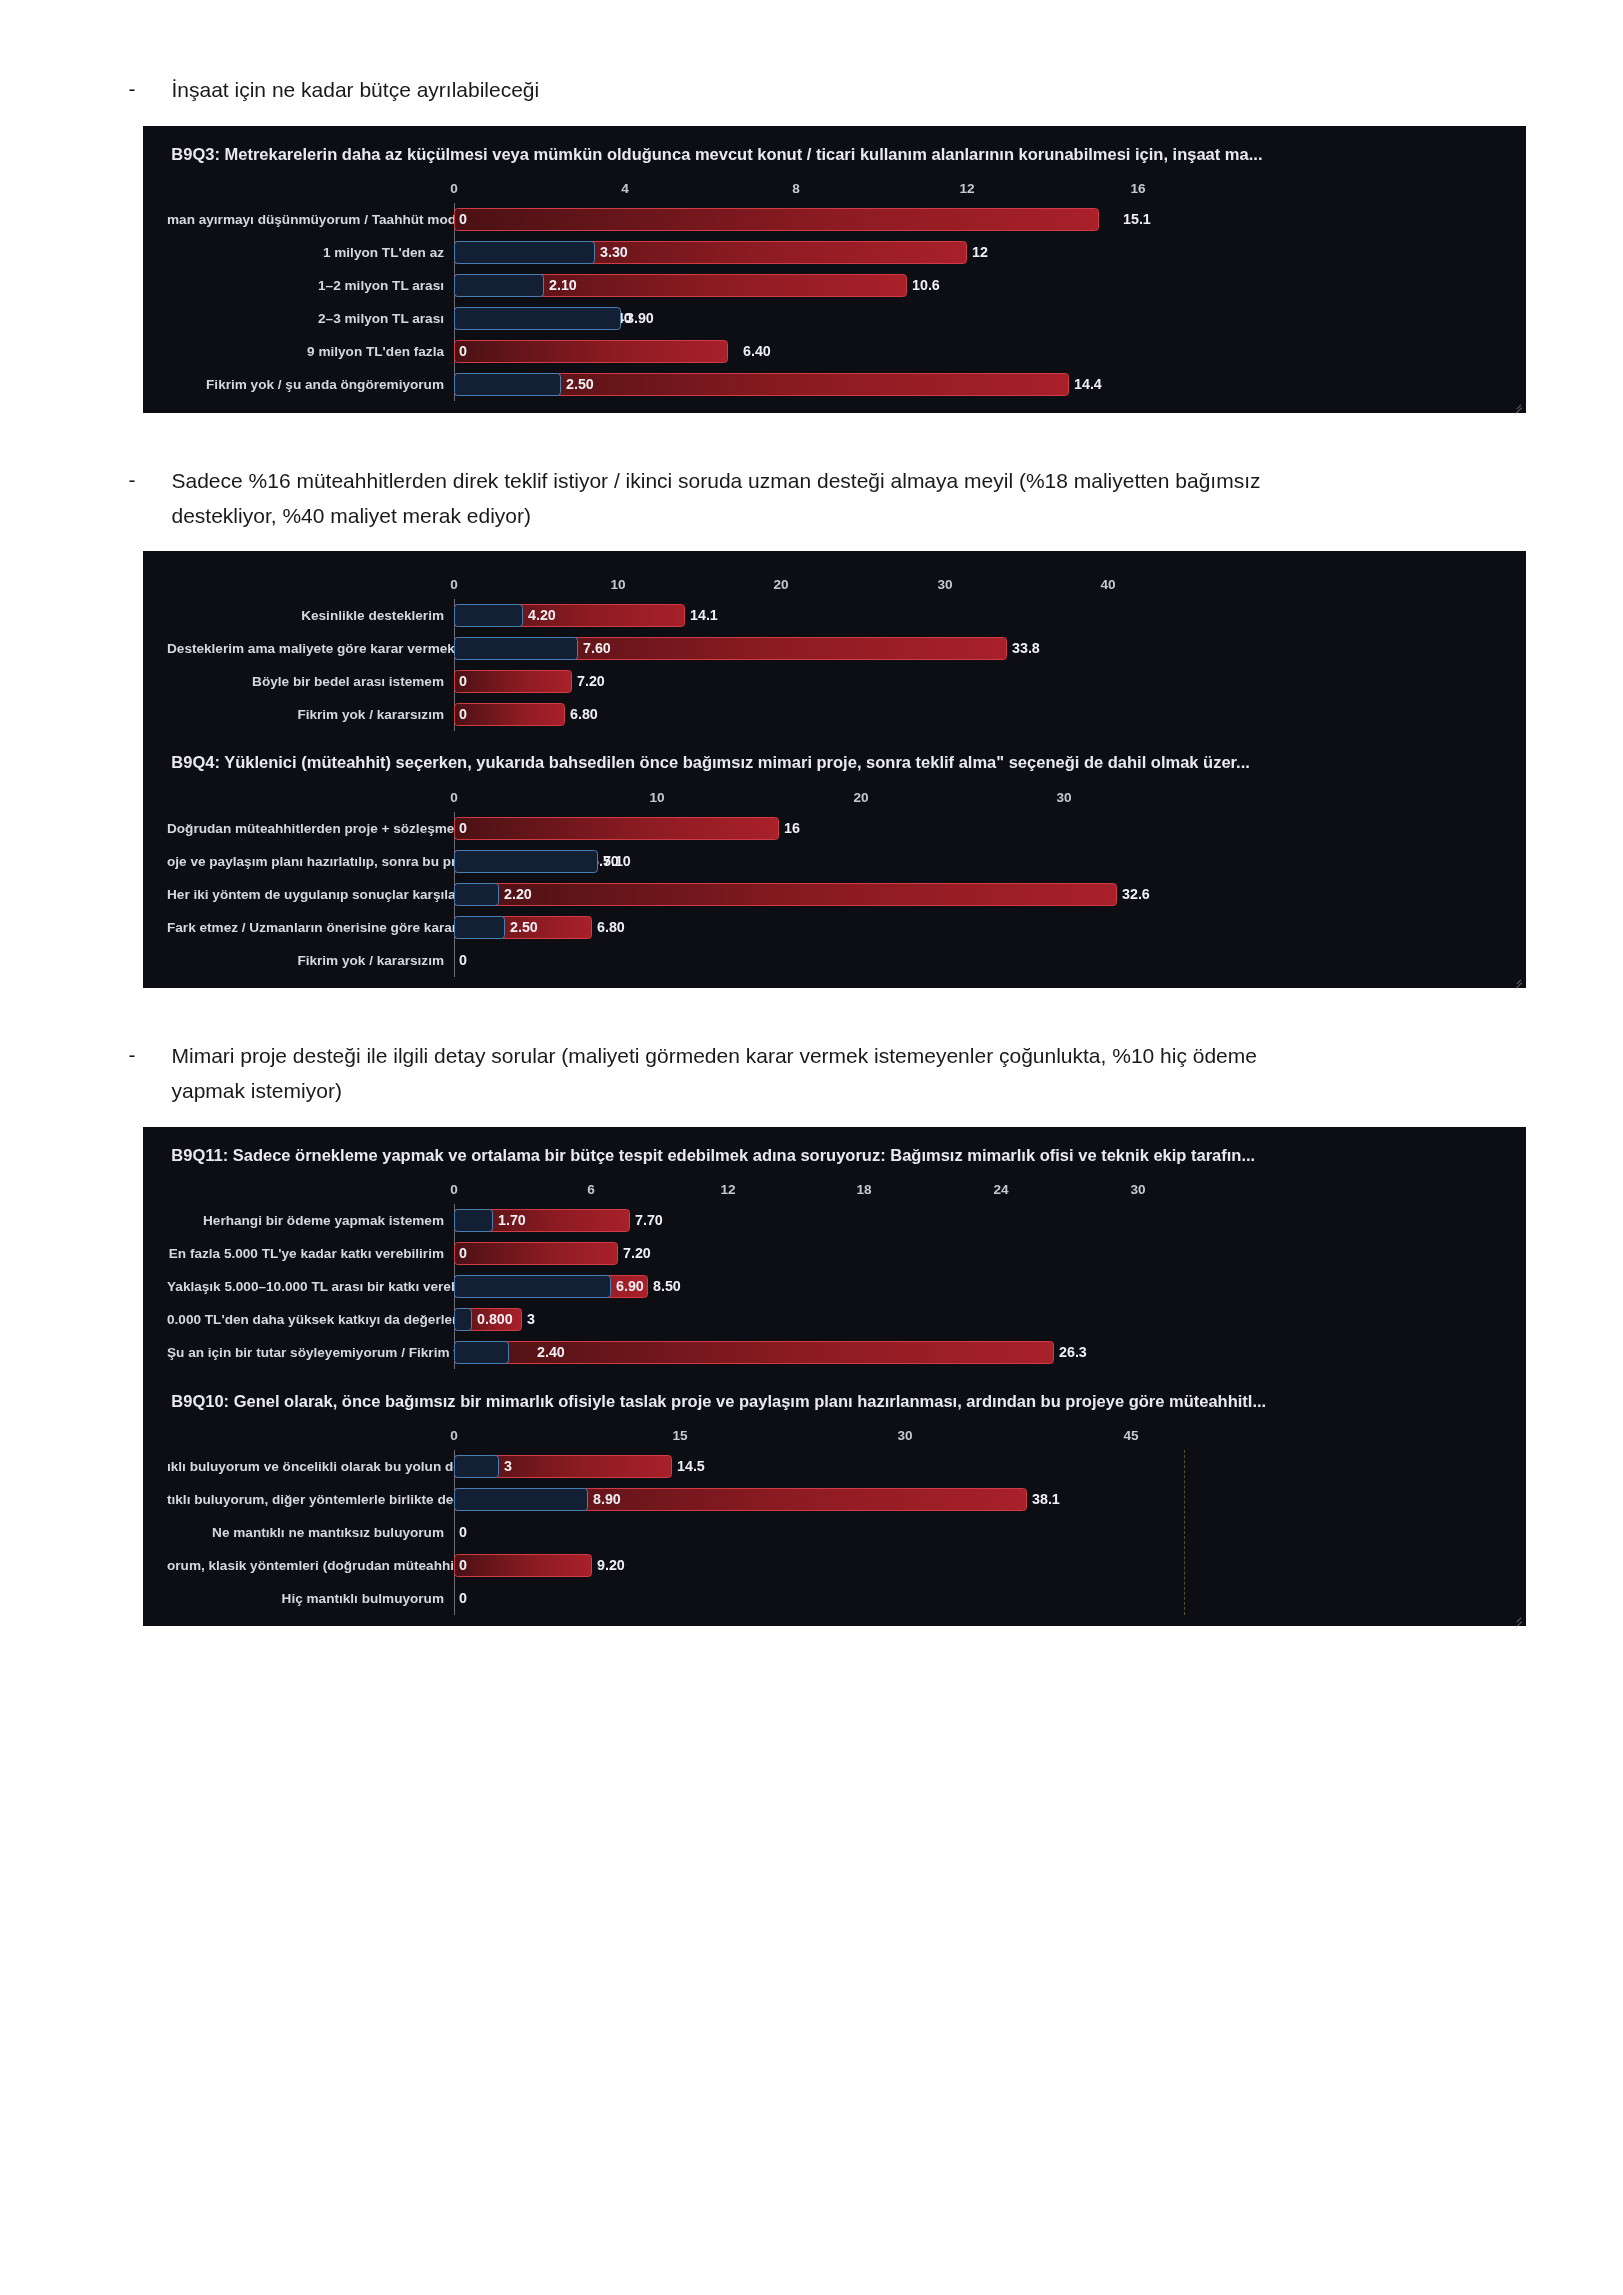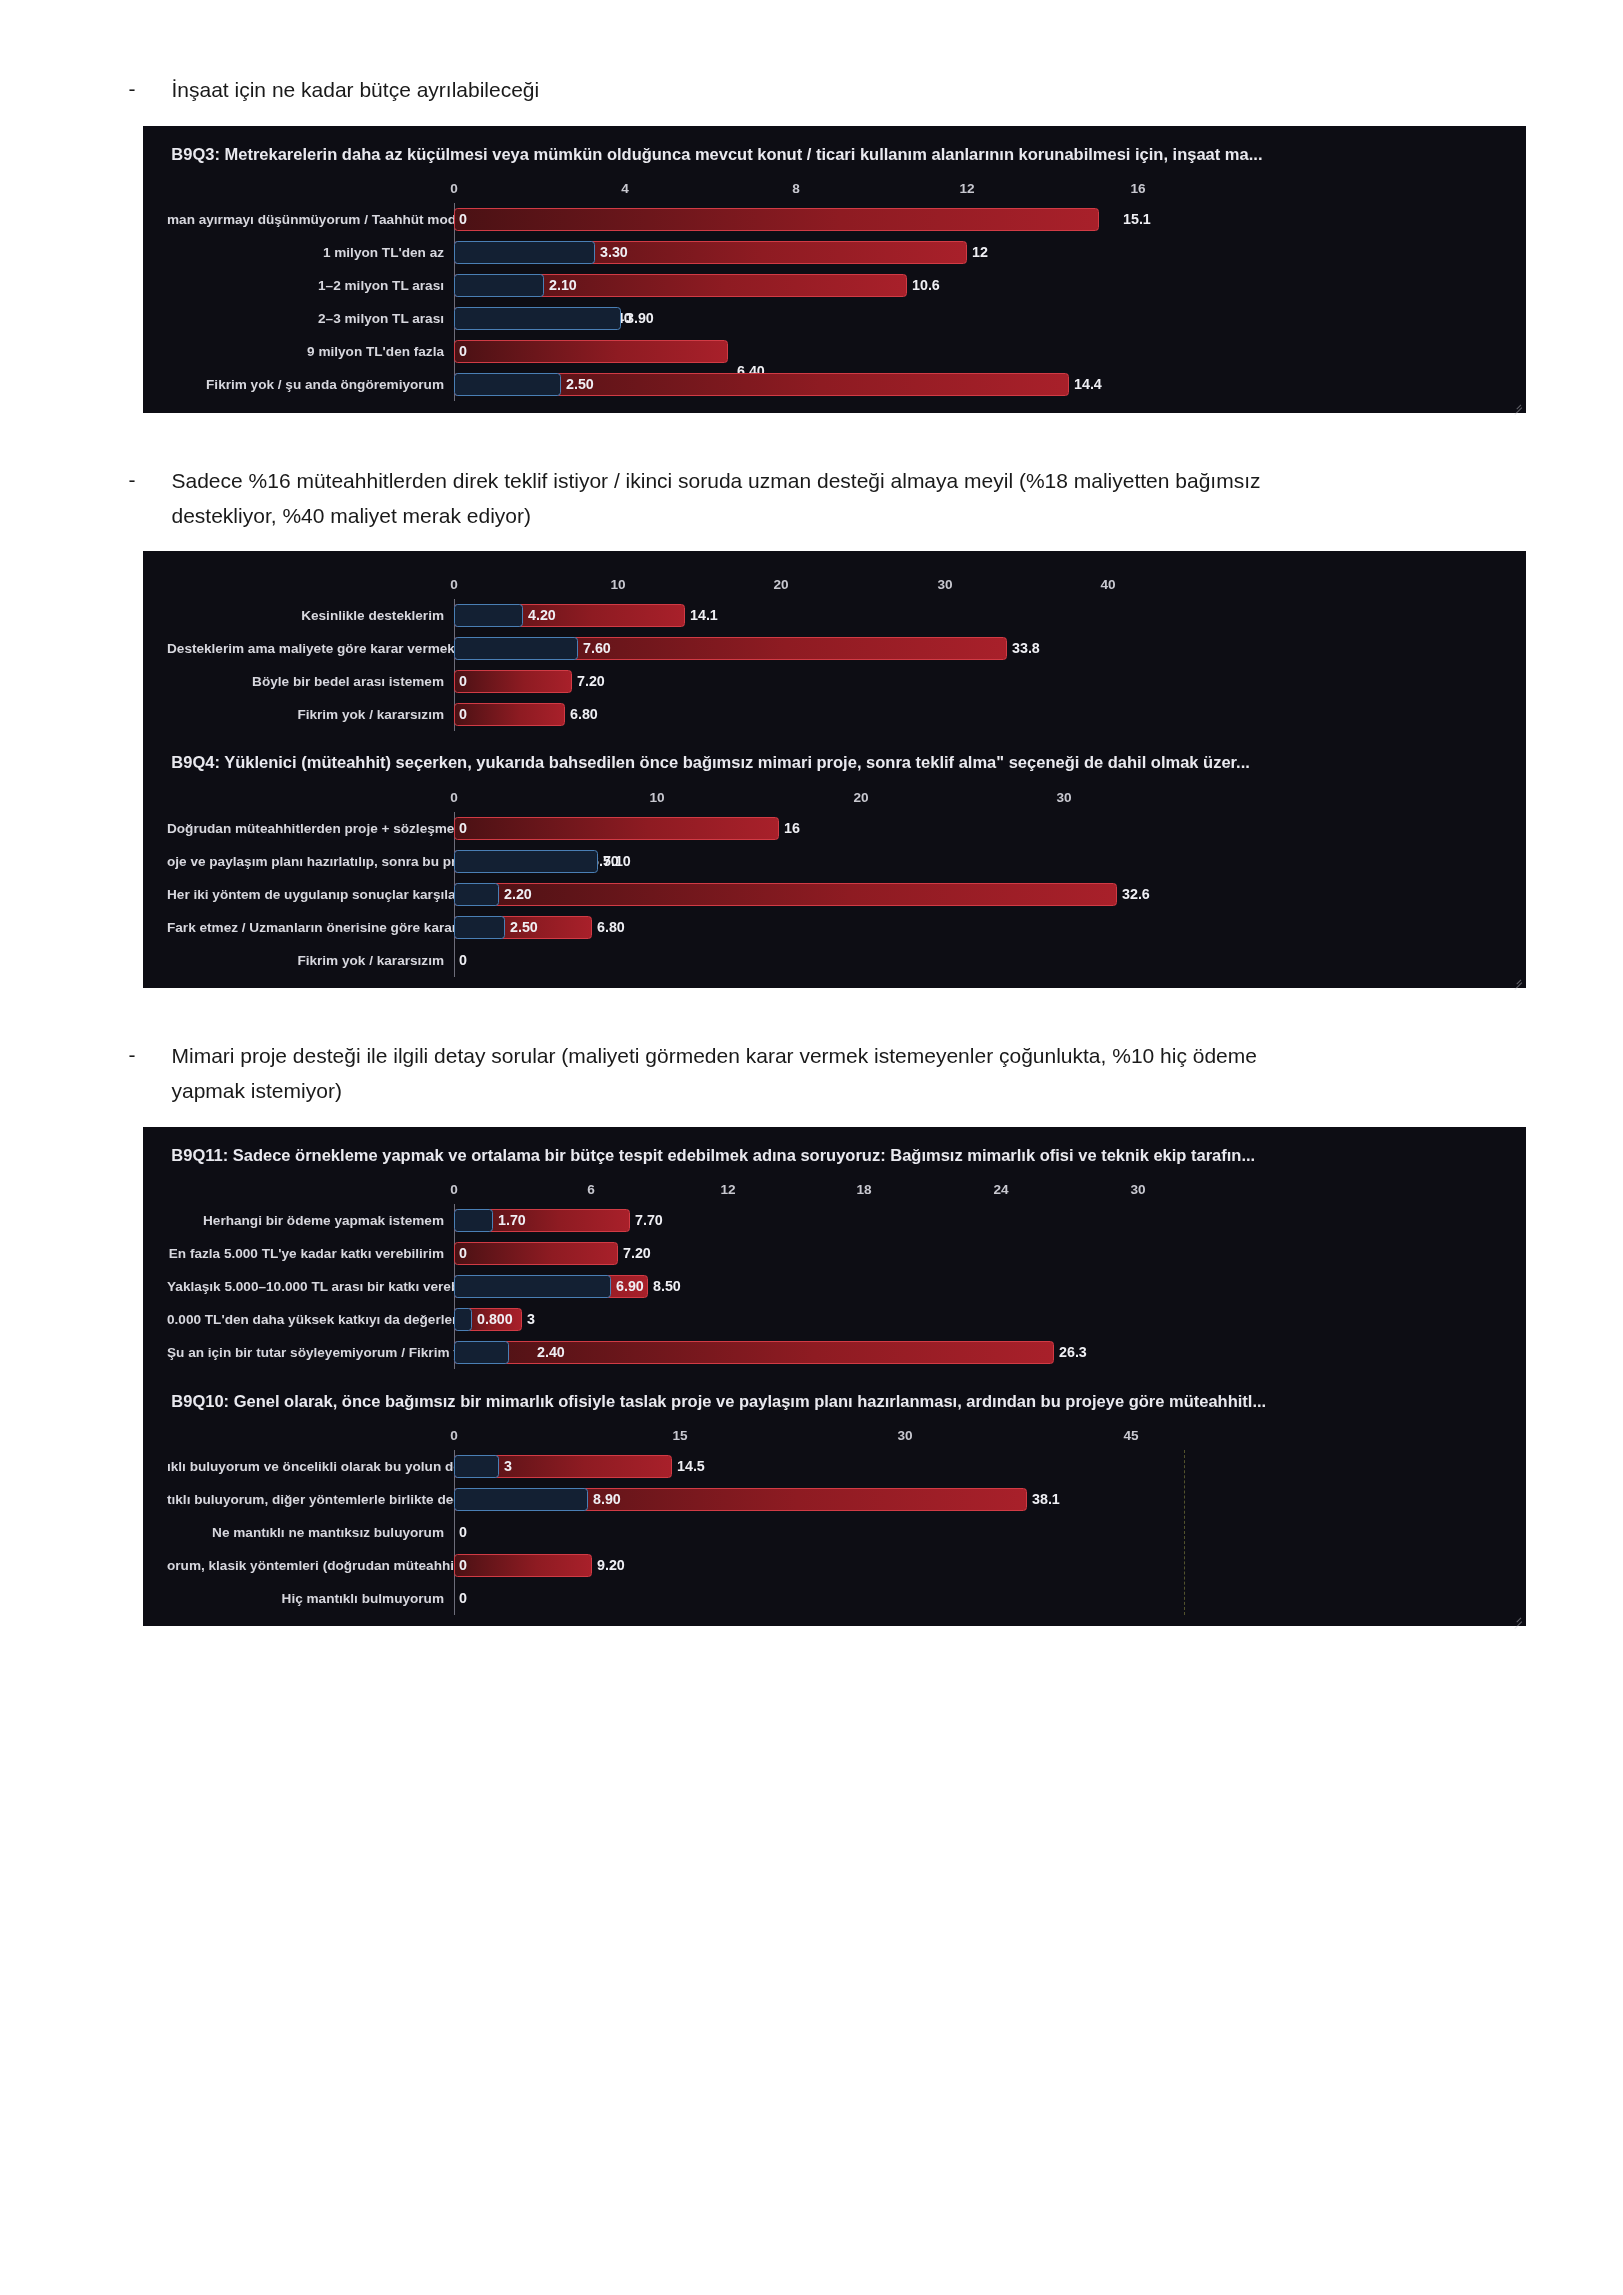--- a/index.html
+++ b/index.html
@@ -223,21 +223,21 @@
                 <span class="val" style="left: 90px;">2.10</span>
               </div>
               <div class="row">
                 <div class="bar-red" style="width: 145px;"></div>
                 <span class="val" style="left: 145px;">3.40</span>
                 <div class="bar-blue" style="width: 167px;"></div>
                 <span class="val" style="left: 167px;">3.90</span>
               </div>
               <div class="row">
                 <div class="bar-red" style="width: 274px;"></div>
-                <span class="val" style="left: 278px; margin-top: 20px;">6.40</span>
+                <span class="val" style="left: 284px;">6.40</span>
                 <span class="val zero" style="left: 0px;">0</span>
               </div>
               <div class="row">
                 <div class="bar-red" style="width: 615px;"></div>
                 <span class="val" style="left: 615px;">14.4</span>
                 <div class="bar-blue" style="width: 107px;"></div>
                 <span class="val" style="left: 107px;">2.50</span>
               </div>
             </div>
           </div>

